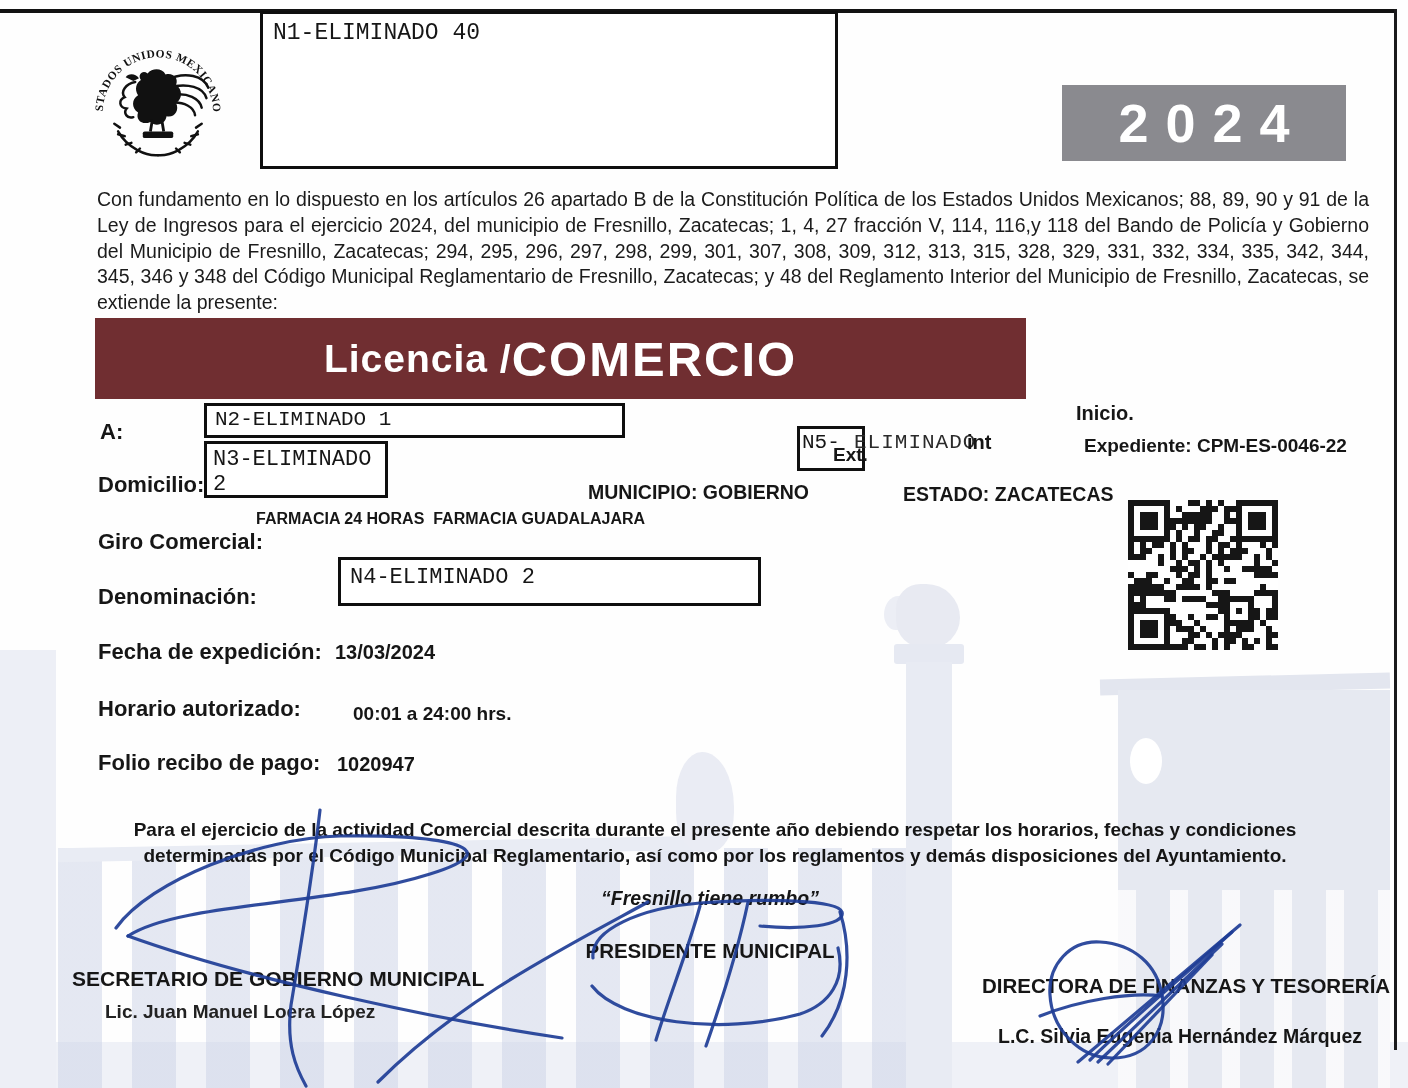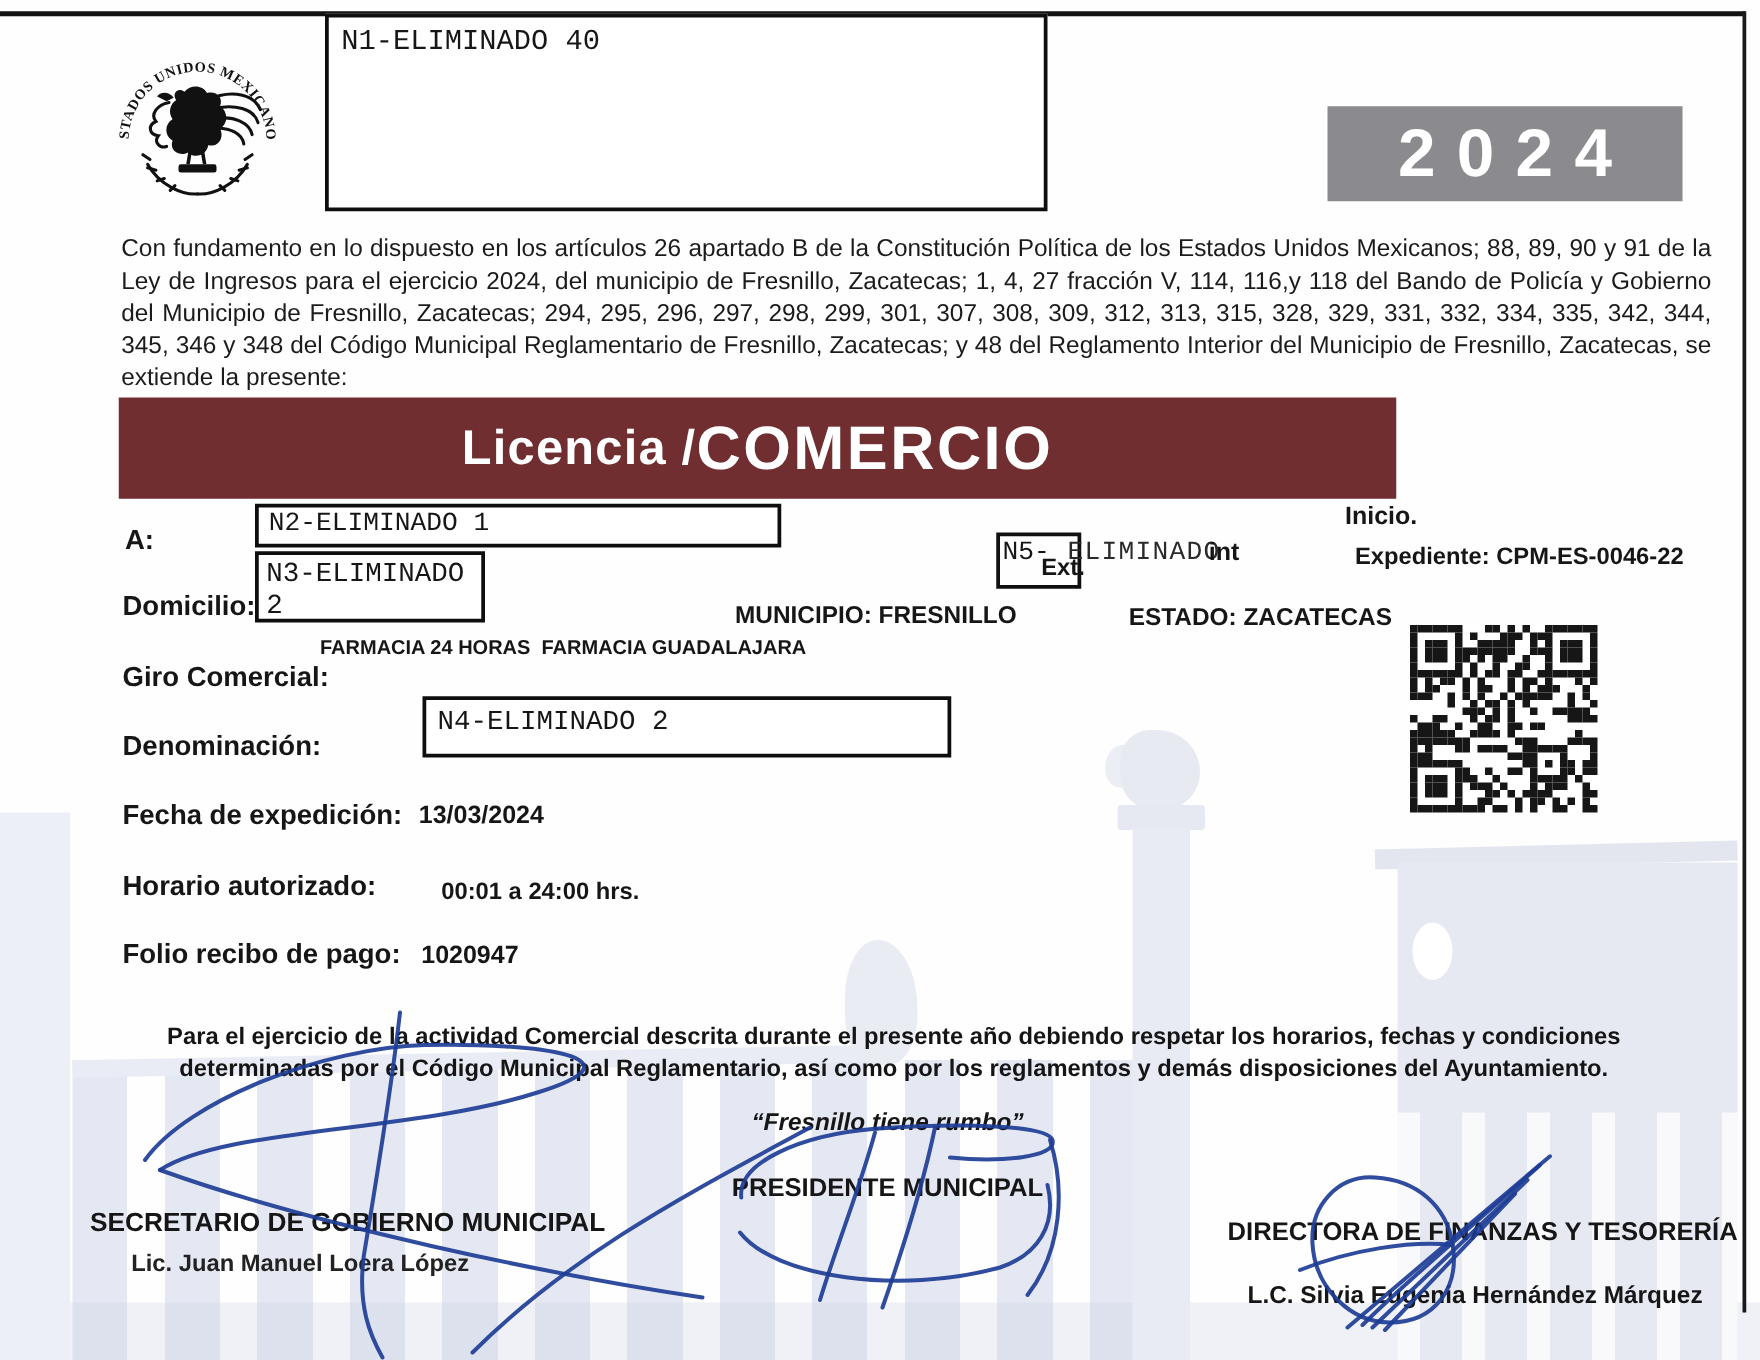--- a/index.html
+++ b/index.html
@@ -11,21 +11,21 @@
   
   #top-rule{left:0;top:9px;width:1396px;height:4px;background:#121212;}
   #right-rule{left:1394px;top:9px;width:3px;height:1041px;background:#1a1a1c;}
   
   #year-badge{left:1062px;top:85px;width:284px;height:76px;background:var(--year-badge-bg,#8a8a8f);
     display:flex;align-items:center;justify-content:center;}
   #year-badge span{color:#fff;font-weight:bold;font-size:54px;letter-spacing:17px;padding-left:17px;}
   
   #legal{left:97px;top:187px;width:1272px;font-size:19.5px;line-height:25.8px;text-align:justify;color:#1b1b1b;}
   
-  #banner{left:95px;top:318px;width:1022px;height:81px;background:var(--banner-maroon,#702e31);
+  #banner{left:95px;top:318px;width:931px;height:81px;background:var(--banner-maroon,#702e31);
     display:flex;align-items:center;justify-content:center;color:#fff;}
   #banner .t1{font-size:39px;font-weight:bold;letter-spacing:1px;}
   #banner .t2{font-size:49px;font-weight:bold;letter-spacing:2px;}
   
   #folio-box{left:1062px;top:322px;width:287px;height:99px;background:linear-gradient(180deg,#d6d9dd 0%,#c9cfdb 55%,#c3cbdc 100%);}
   #folio-label{left:14px;top:8px;font-size:21px;font-weight:bold;position:absolute;}
   #folio-number{left:0;top:38px;width:100%;text-align:center;position:absolute;
     font-size:30px;letter-spacing:2px;color:var(--folio-number-red,#9c2126);}
   #inicio-label{left:1076px;top:402px;font-size:20px;font-weight:bold;}
   #expediente{left:1084px;top:435px;font-size:19px;font-weight:bold;}
@@ -164,21 +164,21 @@
   </div>
   <div class="abs lbl" id="domicilio-label">Domicilio:</div>
 
   <div class="abs" id="n5-group">
     <span class="mono" id="n5-boxed">N5-</span>
     <span class="mono" id="n5-rest">ELIMINADO</span>
     <span id="ext-label">Ext.</span>
     <span id="int-label">int</span>
   </div>
 
-  <div class="abs" id="municipio">MUNICIPIO: FRESNILLO</div>
+  <div class="abs" id="municipio">MUNICIPIO: GOBIERNO</div>
   <div class="abs" id="estado">ESTADO: ZACATECAS</div>
 
   <div class="abs" id="giro-value">FARMACIA 24 HORAS  FARMACIA GUADALAJARA</div>
   <div class="abs lbl" id="giro-label">Giro Comercial:</div>
 
   <div class="abs redbox mono" id="n4-box">
     <span>N4-ELIMINADO 2</span>
   </div>
   <div class="abs lbl" id="denominacion-label">Denominación:</div>
 

